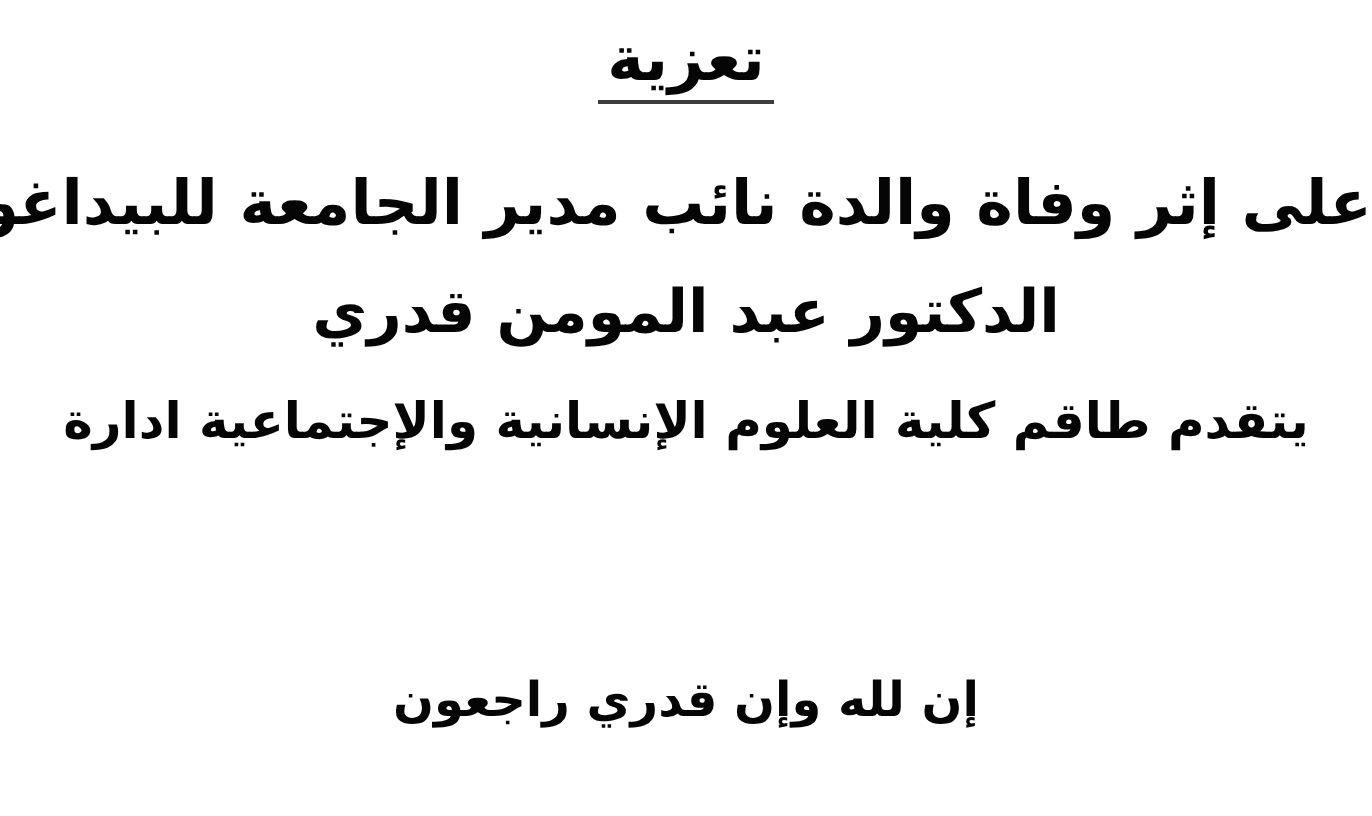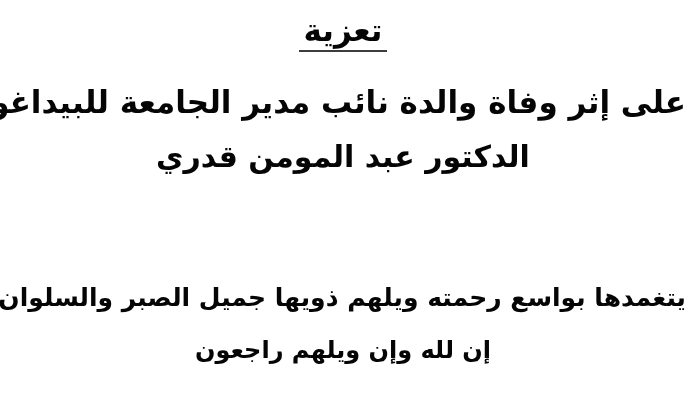--- a/index.html
+++ b/index.html
@@ -60,19 +60,19 @@
 <div class="page">
 
   <div class="line title-wrap">
     <span class="title">تعزية</span>
   </div>
 
   <div class="line intro">على إثر وفاة والدة نائب مدير الجامعة للبيداغوجيا</div>
 
   <div class="line name">الدكتور عبد المومن قدري</div>
 
+  <div class="line body-line-0">يتقدم طاقم كلية العلوم الإنسانية والإجتماعية ادارة</div>
 
 
-  <div class="line body-line-2">يتغمدها بواسع رحمته ويلهم ذويها جميل الصبر والسلوان</div>
 
-  <div class="line verse">إن لله وإن ويلهم راجعون</div>
+  <div class="line verse">إن لله وإن قدري راجعون</div>
 
 </div>
 
 </body></html>

